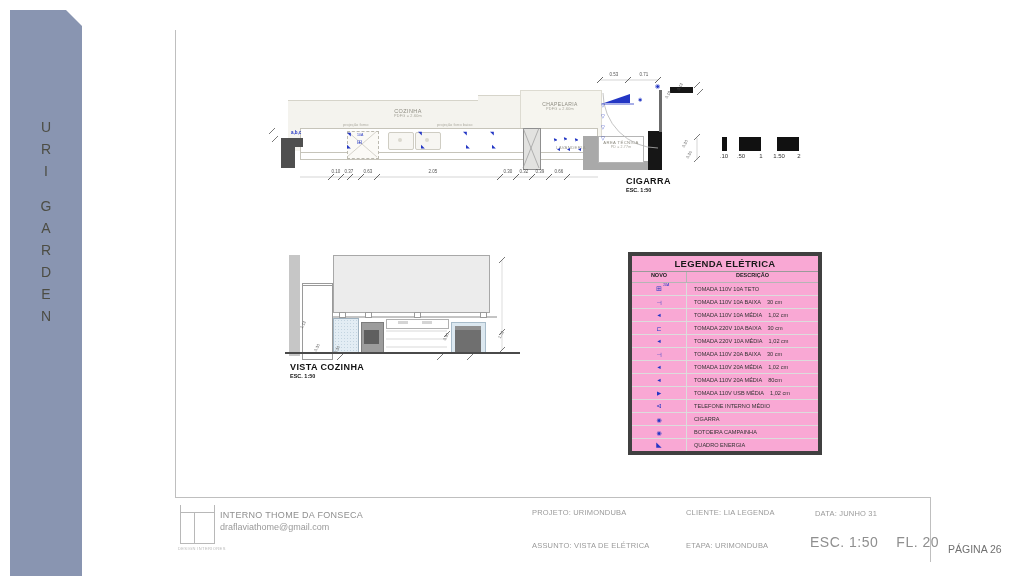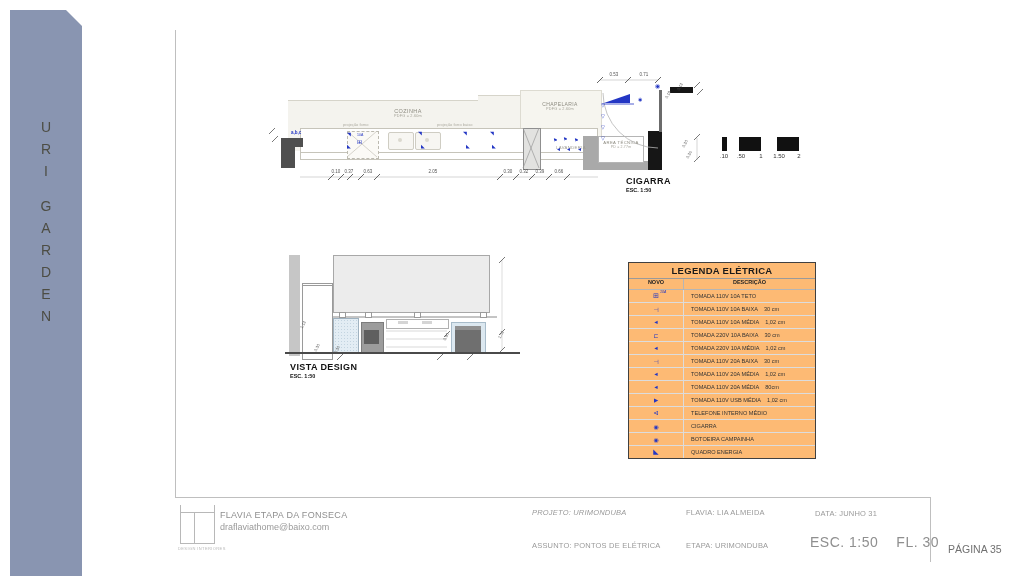--- a/index.html
+++ b/index.html
@@ -15,21 +15,21 @@
   
   .frame-line{position:absolute;background:#bfbfbf;}
   
   .rm-label{position:absolute;color:#8d8b80;text-align:center;letter-spacing:.4px;}
   .rm-sub{display:block;font-size:3.8px;letter-spacing:.2px;color:#a5a399;}
   .dim{position:absolute;font-size:5px;color:#555;transform:translateX(-50%);white-space:nowrap;}
   .dim-rot{position:absolute;font-size:4px;color:#555;white-space:nowrap;transform:rotate(-65deg);}
   .psym{position:absolute;font-size:5px;line-height:5px;color:#2336c4;}
   .tinybox{position:absolute;width:5px;height:4px;border:0.5px solid #9a9a9a;background:#fff;}
   
-  .legend{position:absolute;left:628px;top:262px;width:186px;border:1px solid #404040;background:#fdba74;}
+  .legend{position:absolute;left:628px;top:252px;width:186px;border:4px solid #404040;background:#f9a8d4;}
   .lg-title{height:15px;line-height:15px;text-align:center;font-weight:bold;font-size:9.5px;
             color:#1a1a1a;border-bottom:1px solid #9a9a9a;letter-spacing:.3px;}
   .lg-head{display:flex;height:10px;border-bottom:1px solid #b5b5b5;font-weight:bold;font-size:5.5px;color:#222;}
   .lg-c1{width:54px;border-right:1px solid #b5b5b5;text-align:center;}
   .lg-c2{flex:1;text-align:center;}
   .lrow{display:flex;height:12px;border-bottom:1px solid #dcdcdc;align-items:center;}
   .lrow:last-child{border-bottom:none;}
   .lsym{width:54px;border-right:1px solid #dcdcdc;height:12px;display:flex;align-items:center;
         justify-content:center;color:#2336c4;font-size:7px;position:relative;}
   .ldesc{flex:1;padding-left:7px;font-size:5.6px;color:#333;white-space:nowrap;}
@@ -249,21 +249,21 @@
   <div class="tinybox" style="left:365px;top:312px;"></div>
   <div class="tinybox" style="left:414px;top:312px;"></div>
   <div class="tinybox" style="left:480px;top:312px;"></div>
 
   <span class="dim-rot" style="left:299px;top:322px;">1.12</span>
   <span class="dim-rot" style="left:313px;top:345px;">0.30</span>
   <span class="dim-rot" style="left:333px;top:347px;">0.30</span>
   <span class="dim-rot" style="left:442px;top:334px;">0.90</span>
   <span class="dim-rot" style="left:497px;top:332px;">1.02</span>
 
-  <div class="abs" style="left:290px;top:362px;font-size:9px;font-weight:bold;color:#111;letter-spacing:.4px;">VISTA DESIGN</div>
+  <div class="abs" style="left:290px;top:362px;font-size:9px;font-weight:bold;color:#111;letter-spacing:.4px;">VISTA COZINHA</div>
   <div class="abs" style="left:290px;top:373px;font-size:5.5px;font-weight:bold;color:#111;">ESC. 1:50</div>
 
   <div class="legend">
     <div class="lg-title">LEGENDA ELÉTRICA</div>
     <div class="lg-head">
       <span class="lg-c1">NOVO</span>
       <span class="lg-c2">DESCRIÇÃO</span>
     </div>
     <div class="lrow">
       <span class="lsym ls-teto">
@@ -319,23 +319,23 @@
       <span class="lsym ls-wedge"></span>
       <span class="ldesc"><span>QUADRO ENERGIA</span><em class="lh"></em></span>
     </div>
   </div>
 
   <div class="abs" style="left:180px;top:505px;width:33px;height:38px;border-left:1px solid #b8b8b8;border-right:1px solid #b8b8b8;border-bottom:1px solid #b8b8b8;">
     <div class="abs" style="left:0;top:7px;width:33px;height:1px;background:#b8b8b8;"></div>
     <div class="abs" style="left:13px;top:7px;width:1px;height:31px;background:#b8b8b8;"></div>
   </div>
   <div class="abs" style="left:178px;top:546px;font-size:4px;color:#b8b8b8;letter-spacing:.4px;">DESIGN INTERIORES</div>
-  <div class="abs" style="left:220px;top:510px;font-size:9px;color:#8f8f8f;letter-spacing:.3px;">FLAVIA ETAPA DA FONSECA</div>
-  <div class="abs" style="left:220px;top:522px;font-size:9px;color:#9a9a9a;">draflaviathome@baixo.com</div>
-  <span class="tb-small" style="left:532px;top:508px;font-style:italic;">PROJETO: URIMONDUBA</span>
-  <span class="tb-small" style="left:686px;top:508px;">FLAVIA:  LIA ALMEIDA</span>
+  <div class="abs" style="left:220px;top:510px;font-size:9px;color:#8f8f8f;letter-spacing:.3px;">INTERNO THOME DA FONSECA</div>
+  <div class="abs" style="left:220px;top:522px;font-size:9px;color:#9a9a9a;">draflaviathome@gmail.com</div>
+  <span class="tb-small" style="left:532px;top:508px;">PROJETO: URIMONDUBA</span>
+  <span class="tb-small" style="left:686px;top:508px;">CLIENTE:  LIA LEGENDA</span>
   <span class="tb-small" style="left:815px;top:509px;">DATA:  JUNHO 31</span>
-  <span class="tb-small" style="left:532px;top:541px;">ASSUNTO: PONTOS DE ELÉTRICA</span>
+  <span class="tb-small" style="left:532px;top:541px;">ASSUNTO: VISTA DE ELÉTRICA</span>
   <span class="tb-small" style="left:686px;top:541px;">ETAPA:  URIMONDUBA</span>
-  <span class="tb-esc" style="left:810px;top:534px;"><span>ESC. 1:50</span><span style="margin-left:18px;">FL. 30</span></span>
-  <span class="abs" style="left:948px;top:543px;font-size:10.5px;color:#707070;">PÁGINA 35</span>
+  <span class="tb-esc" style="left:810px;top:534px;"><span>ESC. 1:50</span><span style="margin-left:18px;">FL. 20</span></span>
+  <span class="abs" style="left:948px;top:543px;font-size:10.5px;color:#707070;">PÁGINA 26</span>
 
 </div>
 
 </body></html>

